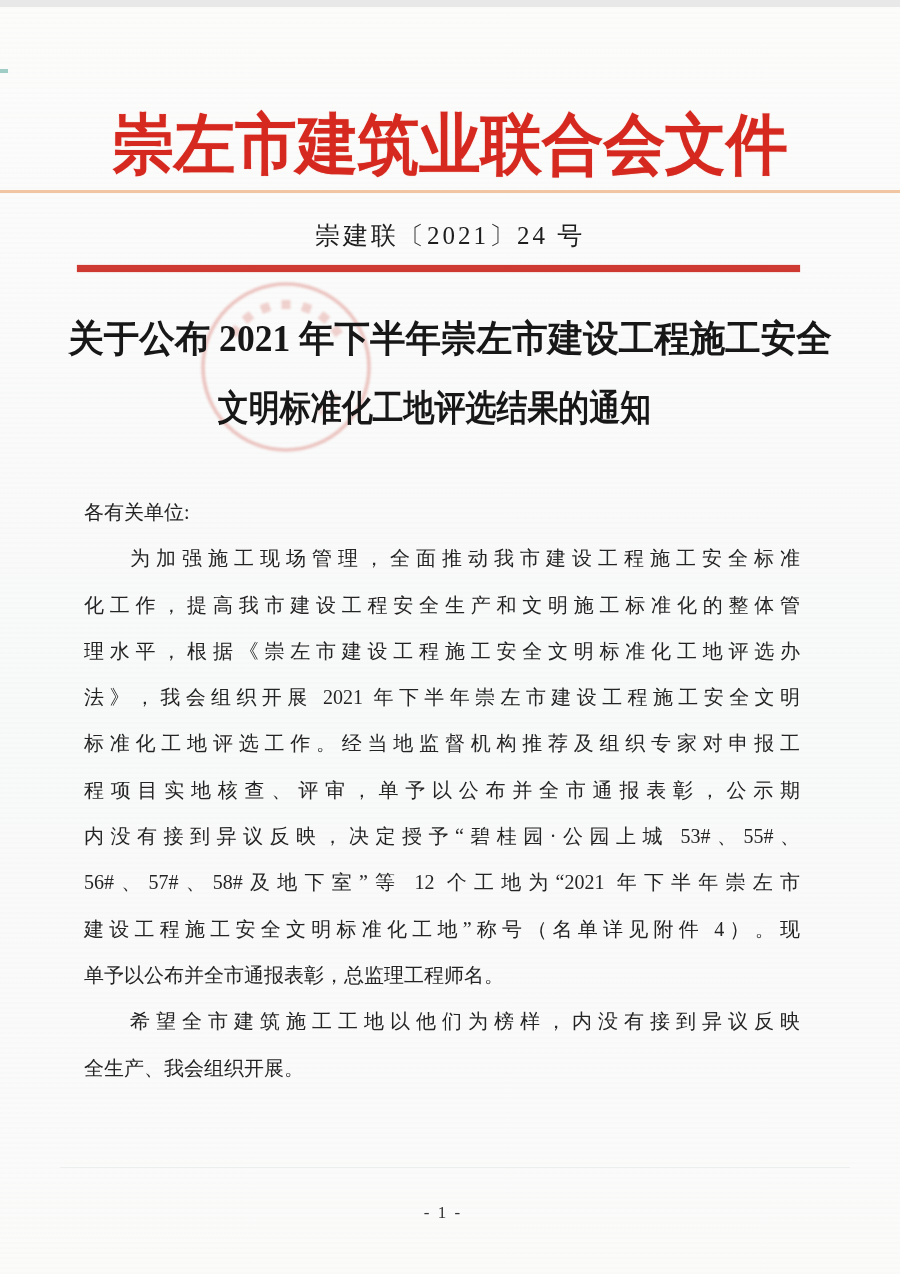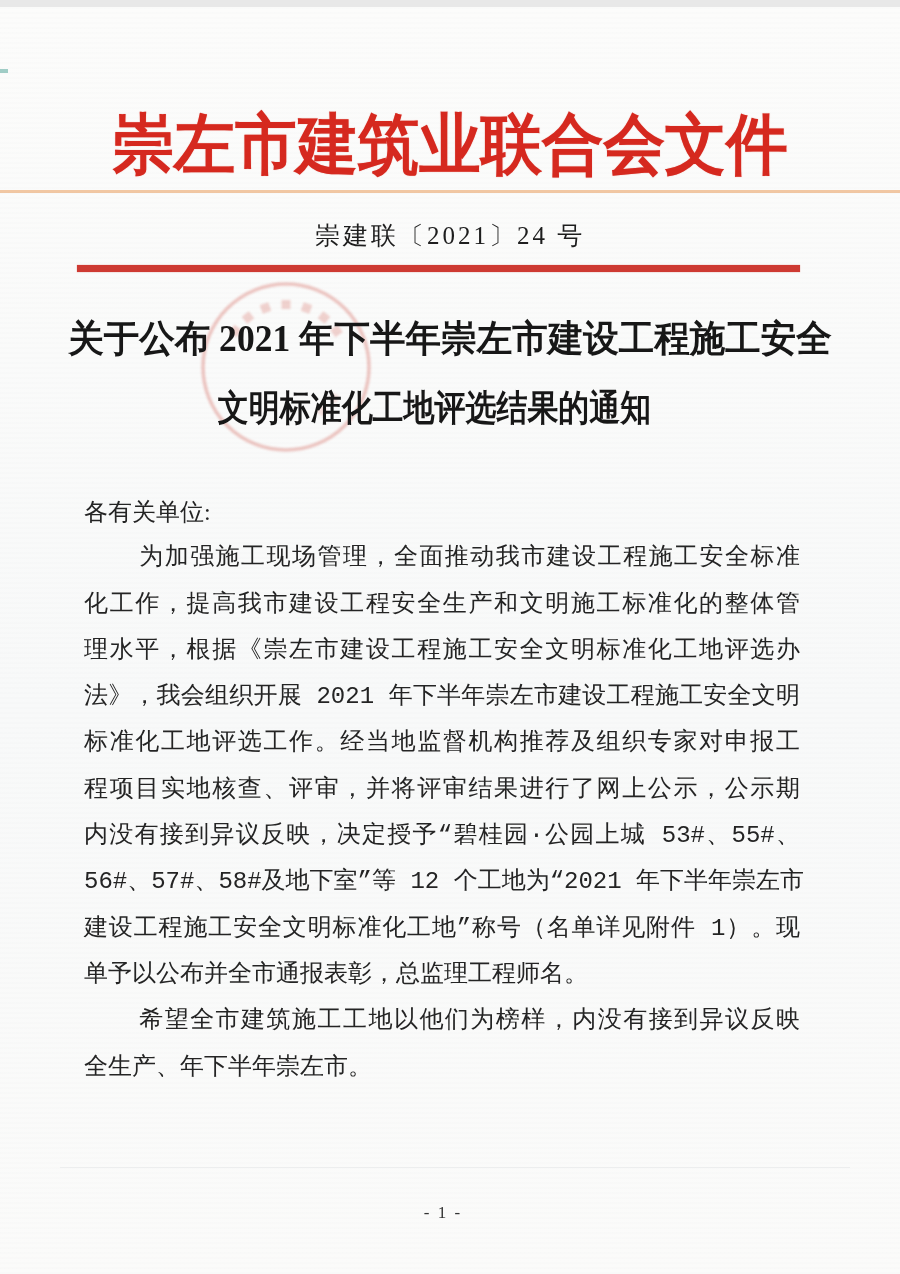--- a/index.html
+++ b/index.html
@@ -100,31 +100,30 @@
     font-size: 36px;
     line-height: 46px;
     transform: scaleX(0.86) translateX(-18px);
     transform-origin: center;
     white-space: nowrap;
   }
   .doc-body {
     position: absolute;
     top: 482px; left: 84px;
     width: 716px;
-    font-size: 24px;
+    font-size: 20px;
     line-height: 46.3px;
     color: #242424;
     z-index: 1;
   }
   .salutation { text-align: left; }
   .bl {
     text-align: justify;
     text-align-last: justify;
     white-space: nowrap;
-    font-family: Liberation Mono, monospace;
   }
   .bl.last { text-align-last: left; }
   .bl.indent { text-indent: 2.3em; }
   .page-number {
     position: absolute;
     top: 1196px; left: 0;
     width: 886px;
     text-align: center;
     font-size: 17px;
     letter-spacing: 2px;
@@ -170,25 +169,25 @@
   </div>
 
   <div class="doc-body">
     <div class="salutation">各有关单位:</div>
     <div id="paragraphs">
         <div class="bl indent">为加强施工现场管理，全面推动我市建设工程施工安全标准</div>
         <div class="bl">化工作，提高我市建设工程安全生产和文明施工标准化的整体管</div>
         <div class="bl">理水平，根据《崇左市建设工程施工安全文明标准化工地评选办</div>
         <div class="bl">法》，我会组织开展 2021 年下半年崇左市建设工程施工安全文明</div>
         <div class="bl">标准化工地评选工作。经当地监督机构推荐及组织专家对申报工</div>
-        <div class="bl">程项目实地核查、评审，并将评审结果进行了网上公示，公示期</div>
+        <div class="bl">程项目实地核查、评审，单予以公布并全市通报表彰，公示期</div>
         <div class="bl">内没有接到异议反映，决定授予“碧桂园·公园上城 53#、55#、</div>
         <div class="bl">56#、57#、58#及地下室”等 12 个工地为“2021 年下半年崇左市</div>
-        <div class="bl">建设工程施工安全文明标准化工地”称号（名单详见附件 1）。现</div>
+        <div class="bl">建设工程施工安全文明标准化工地”称号（名单详见附件 4）。现</div>
         <div class="bl last">单予以公布并全市通报表彰，总监理工程师名。</div>
         <div class="bl indent">希望全市建筑施工工地以他们为榜样，内没有接到异议反映</div>
-        <div class="bl last">全生产、年下半年崇左市。</div>
+        <div class="bl last">全生产、我会组织开展。</div>
       </div>
   </div>
 
   <div class="page-number">- 1 -</div>
 
 </div>
 
 </body></html>

